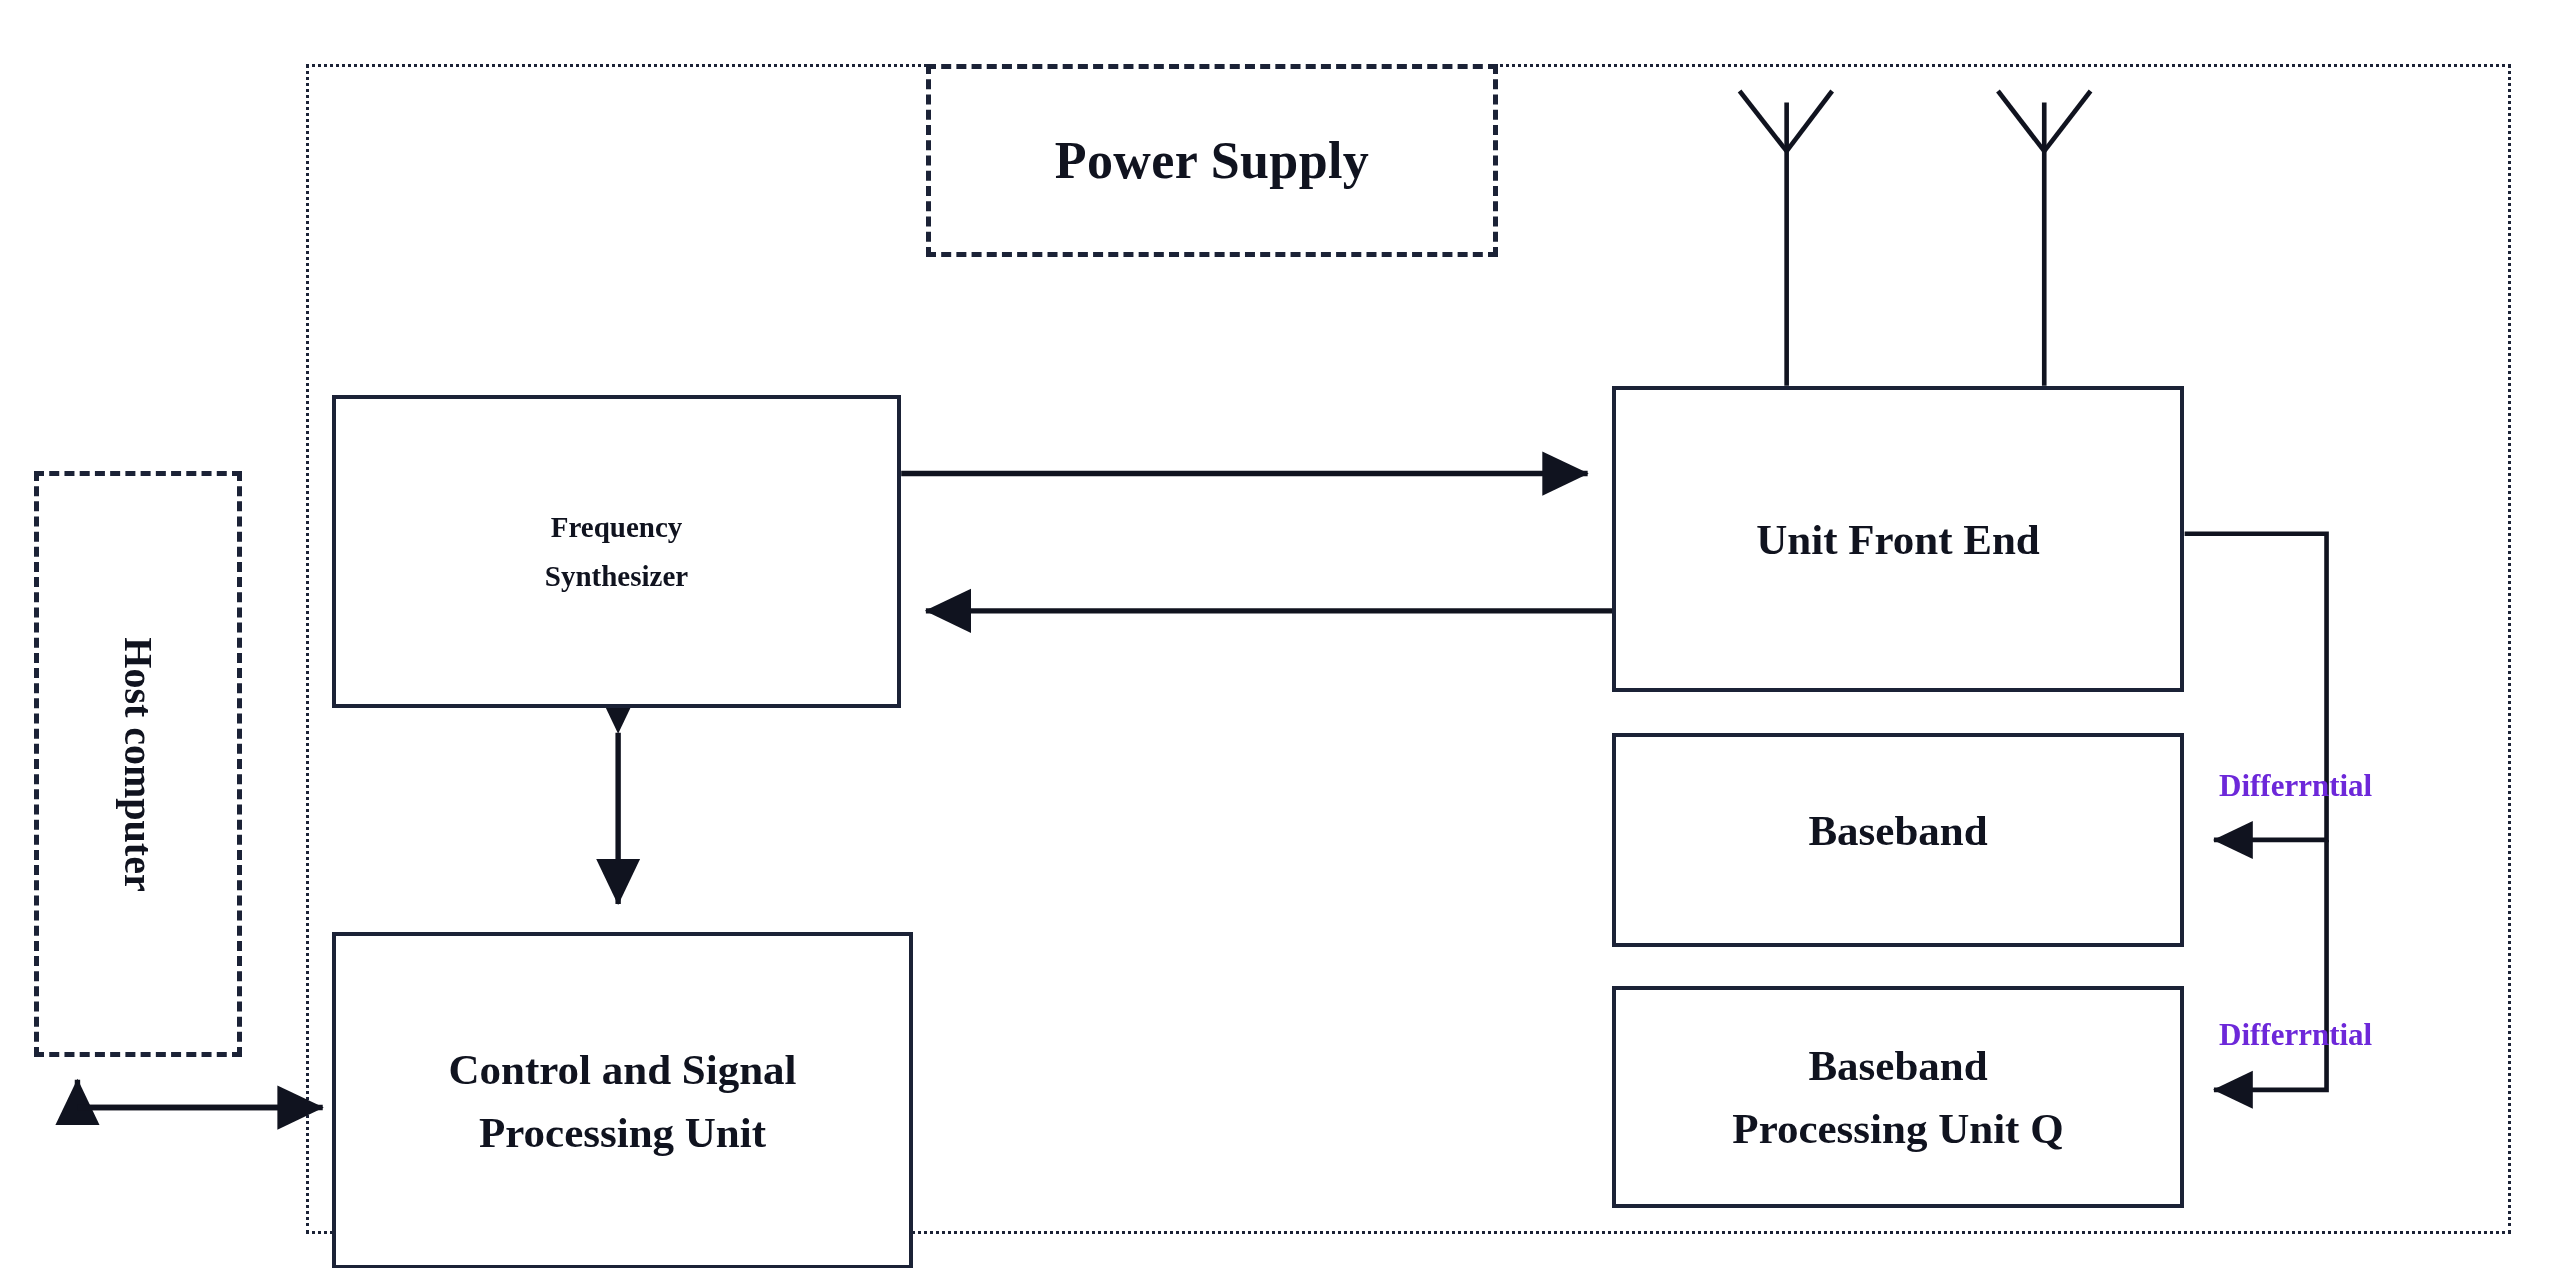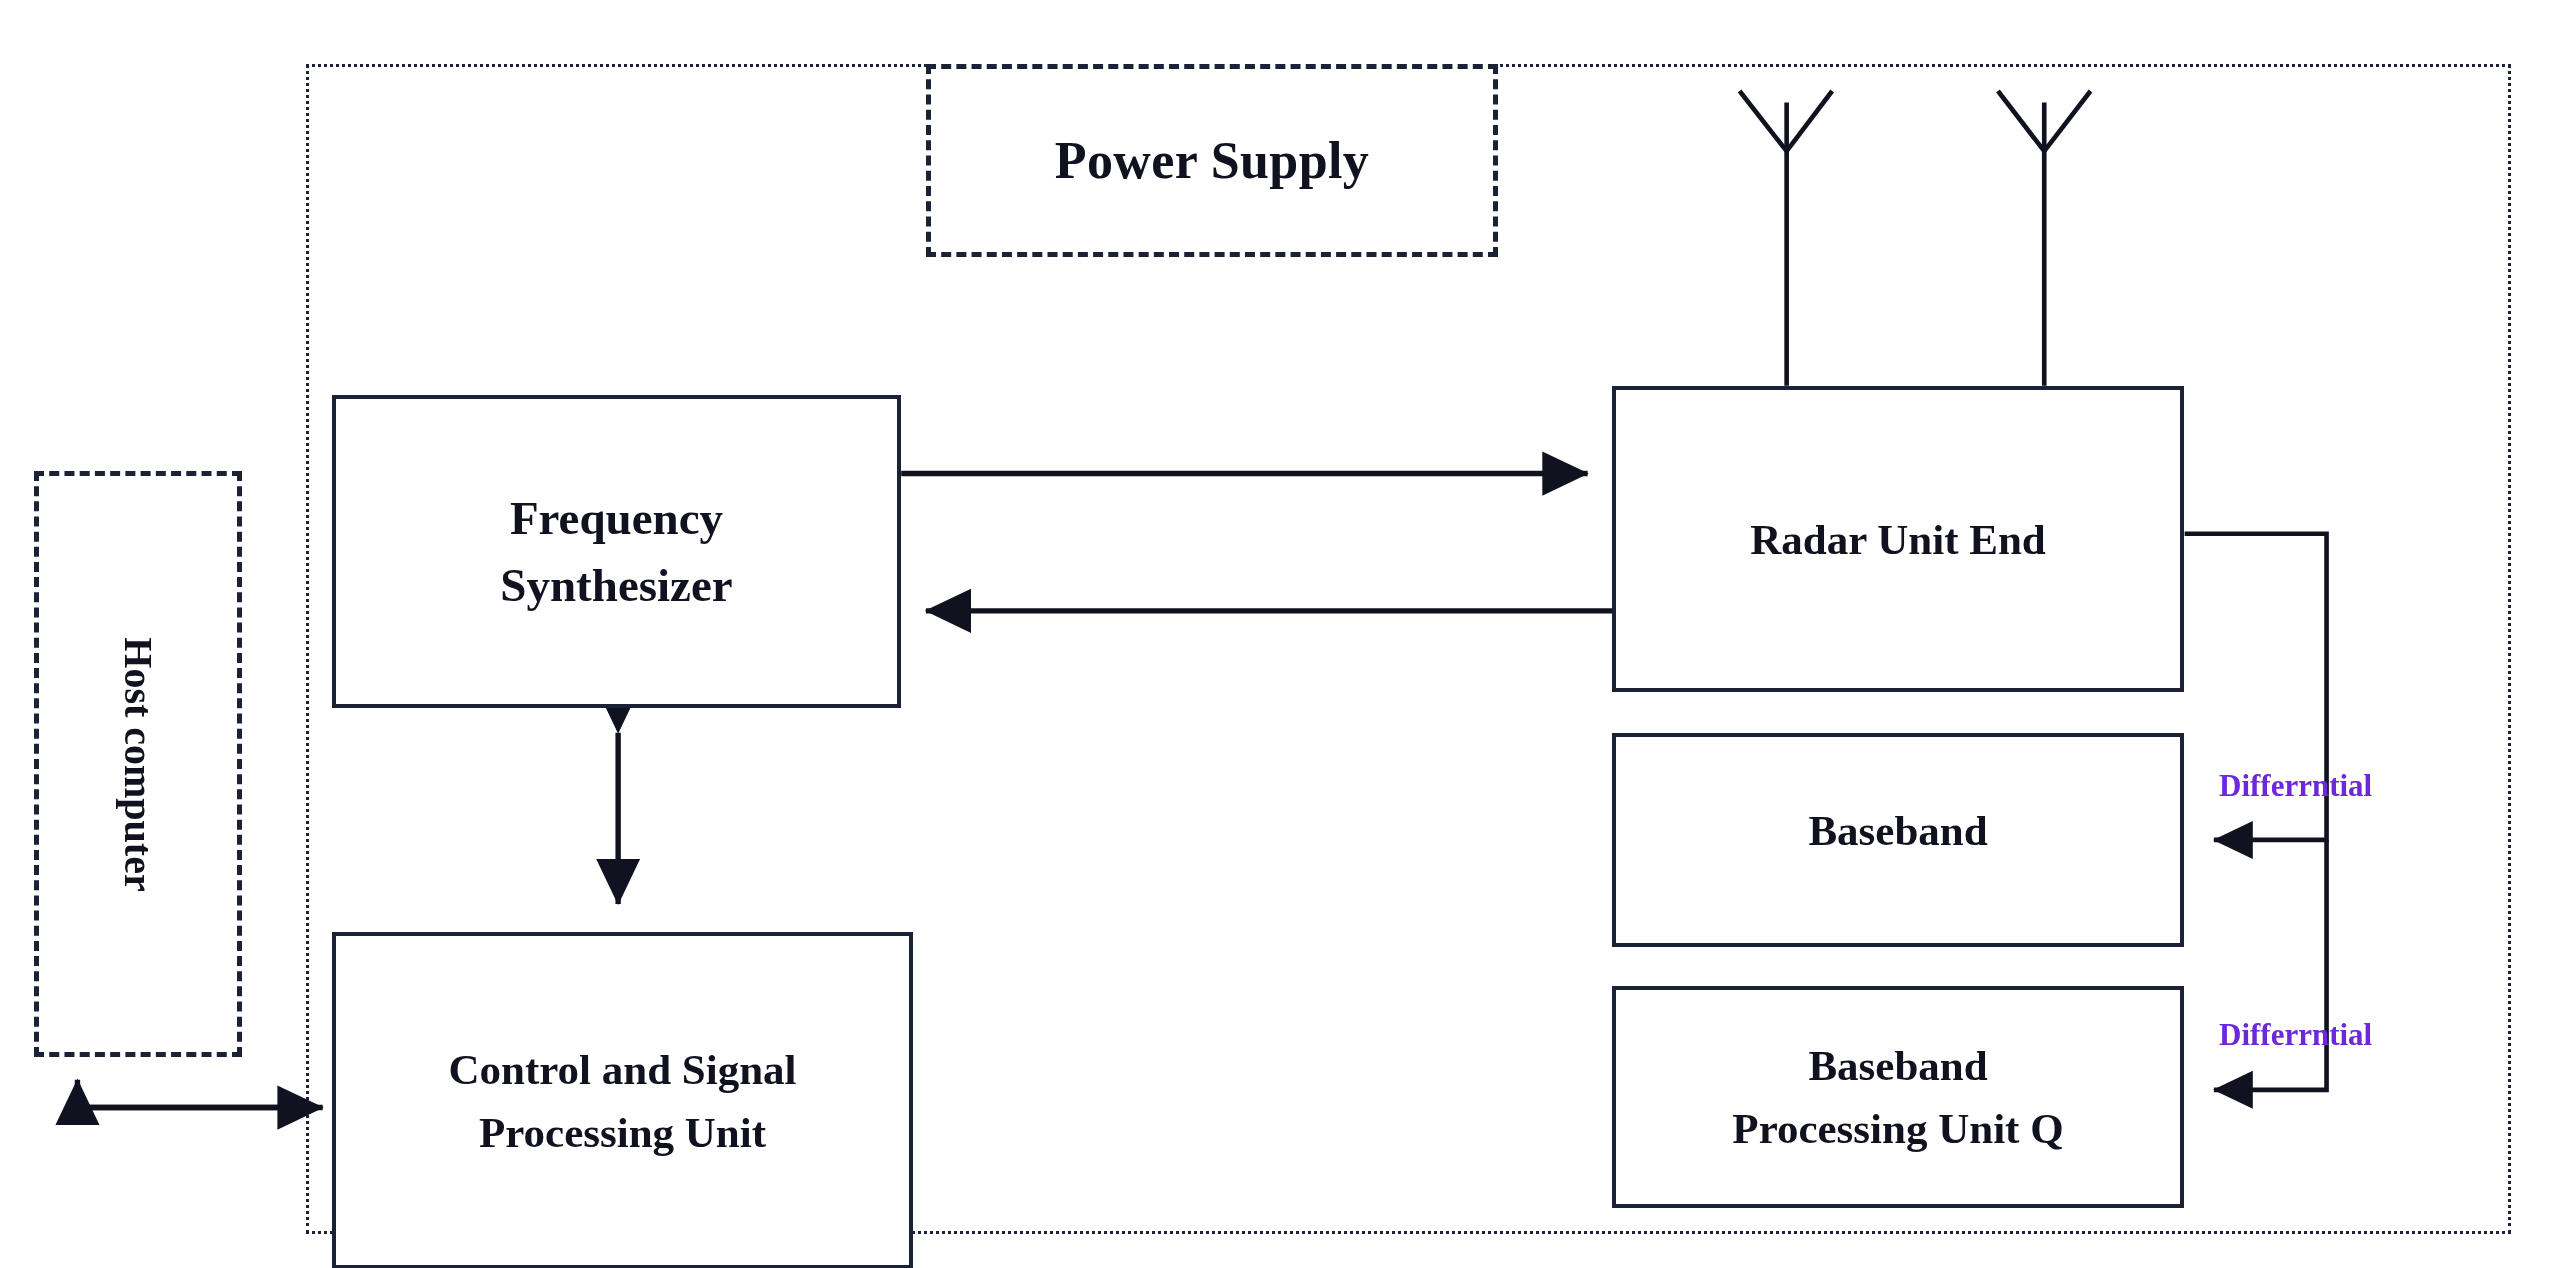--- a/index.html
+++ b/index.html
@@ -71,21 +71,21 @@
     font-size: 40px;
   }
   #host-computer-label {
     transform: rotate(90deg);
     white-space: nowrap;
   }
 
   #frequency-synthesizer-block {
     left: 332px; top: 395px;
     width: 569px; height: 313px;
-    font-size: 47px;
+    font-size: 29px;
   }
   #control-unit-block {
     left: 332px; top: 932px;
     width: 581px; height: 337px;
     font-size: 43px;
   }
   #radar-front-end-block {
     left: 1612px; top: 386px;
     width: 572px; height: 306px;
     font-size: 43px;
@@ -176,21 +176,21 @@
     <span class="line1">Frequency</span>
     <span class="line2">Synthesizer</span>
   </div>
 
   <div class="block" id="control-unit-block">
     <span class="line1">Control and Signal</span>
     <span class="line2">Processing Unit</span>
   </div>
 
   <div class="block" id="radar-front-end-block">
-    <span class="line2">Radar Unit End</span>
+    <span class="line2">Unit Front End</span>
   </div>
 
   <div class="block" id="baseband-i-block">
     <span class="line1">Baseband</span>
   </div>
 
   <div class="block" id="baseband-q-block">
     <span class="line1">Baseband</span>
     <span class="line2">Processing Unit Q</span>
   </div>

